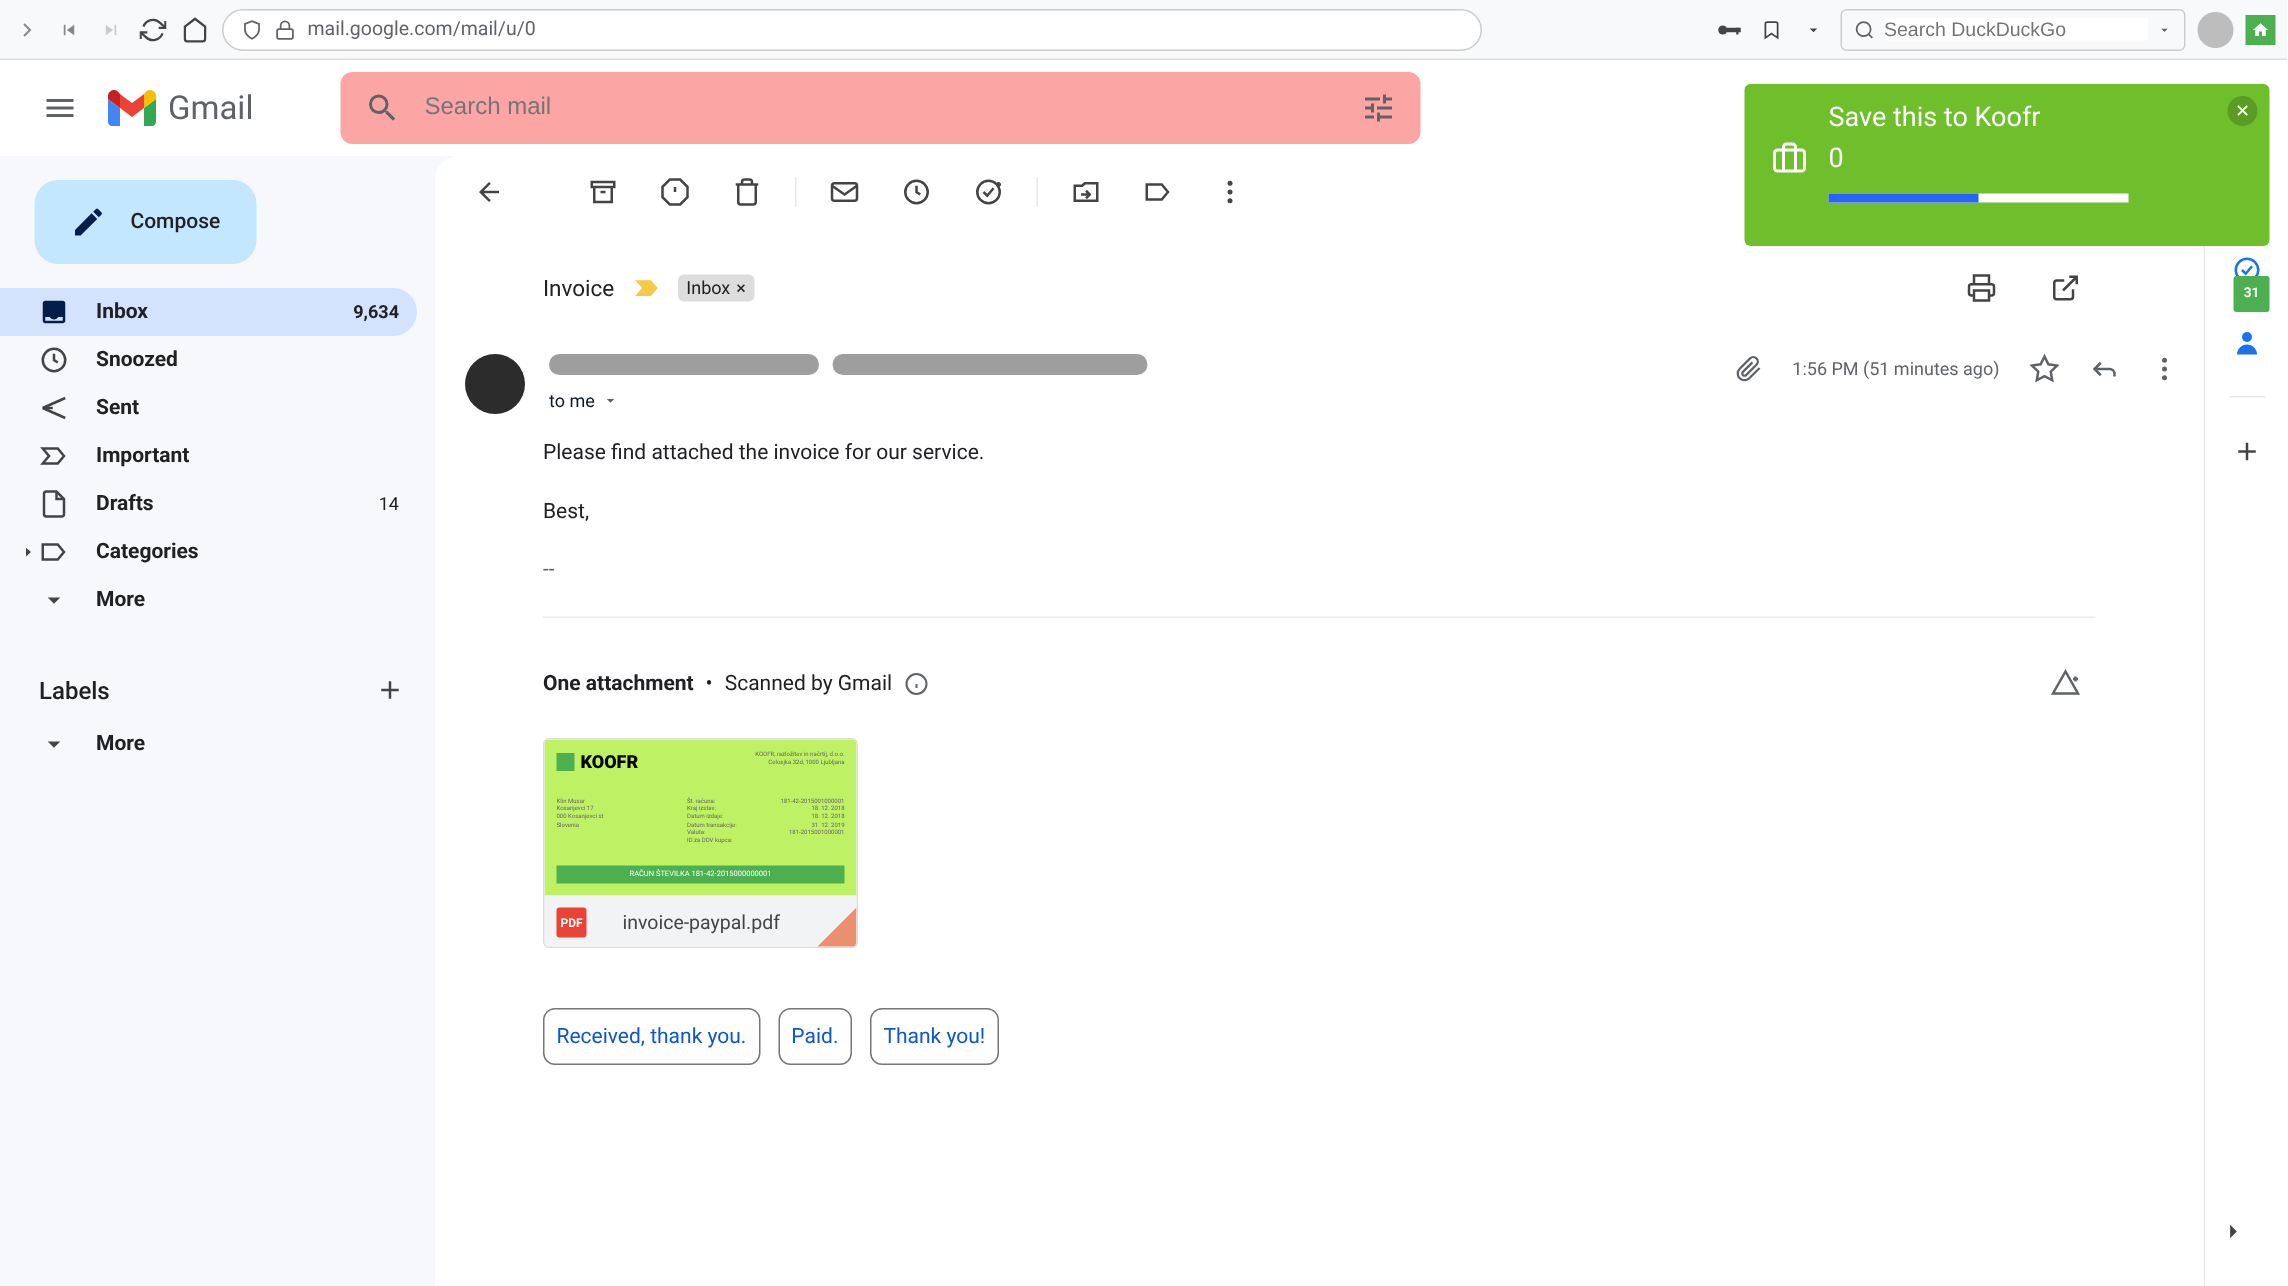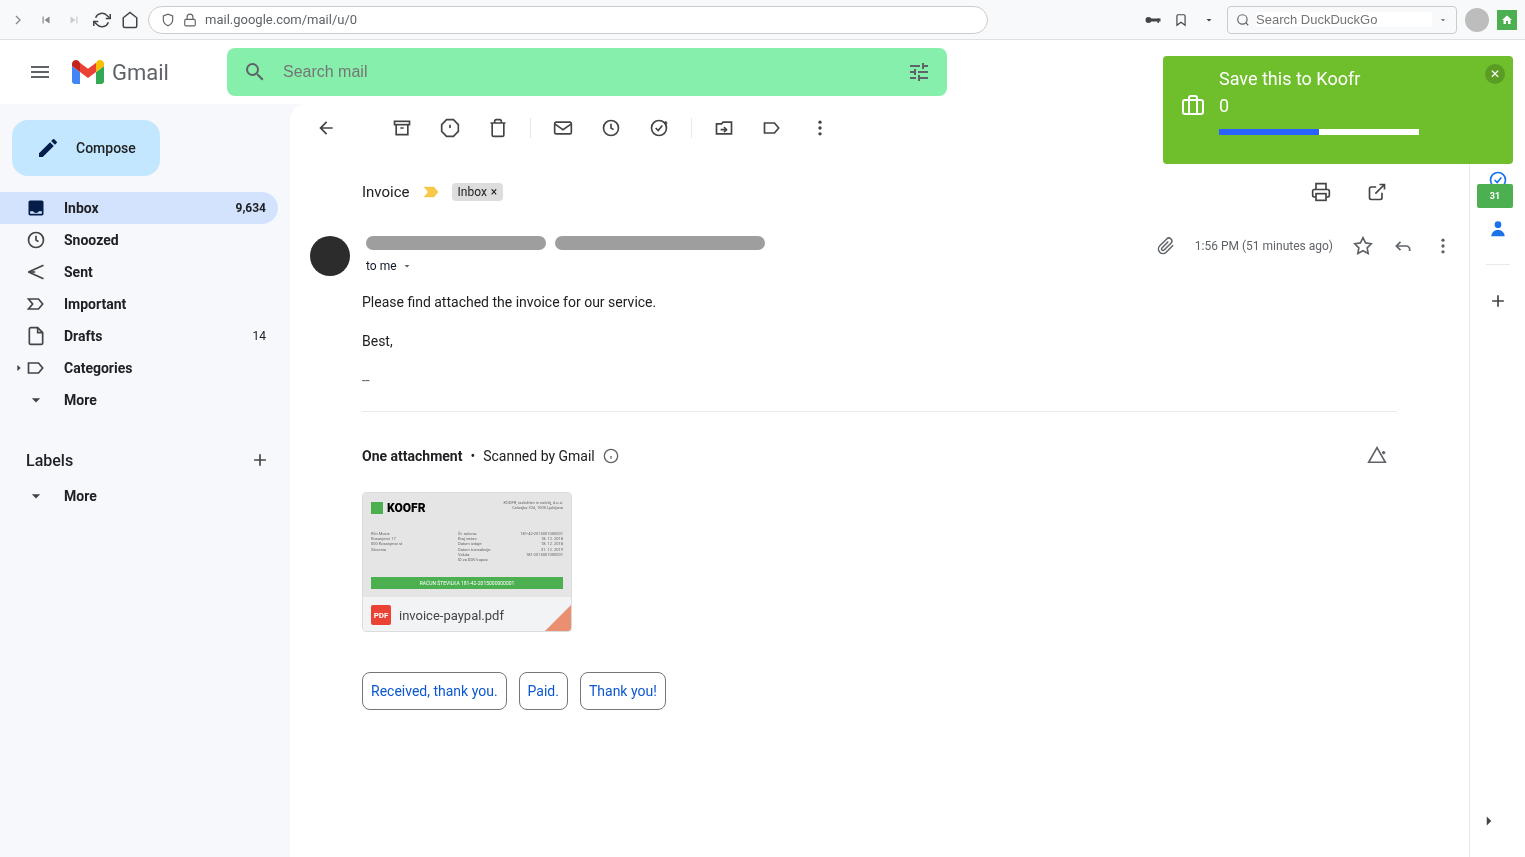--- a/index.html
+++ b/index.html
@@ -20,25 +20,25 @@
 .left-col { width: 290px; padding: 8px 0; background: #f6f8fc; }
 .main-col { flex: 1; display: flex; flex-direction: column; background: #f6f8fc; }
 .right-rail { width: 56px; border-left: 1px solid #e8eaed; display: flex; flex-direction: column; align-items: center; padding-top: 16px; gap: 24px; }
 
 
 .header { display: flex; align-items: center; height: 64px; padding: 0 16px; gap: 8px; }
 .menu-btn { width: 48px; height: 48px; display: flex; align-items: center; justify-content: center; cursor: pointer; border-radius: 50%; }
 .gmail-logo { display: flex; align-items: center; gap: 8px; }
 .gmail-m { width: 32px; height: 24px; }
 .gmail-text { font-size: 22px; color: #5f6368; }
-.search-bar { flex: 1; max-width: 720px; height: 48px; background: #86efac; border-radius: 8px; display: flex; align-items: center; padding: 0 16px; gap: 16px; margin-left: 50px; }
+.search-bar { flex: 1; max-width: 720px; height: 48px; background: #fca5a5; border-radius: 8px; display: flex; align-items: center; padding: 0 16px; gap: 16px; margin-left: 50px; }
 .search-bar input { border: none; background: transparent; outline: none; font-size: 16px; flex: 1; color: #5f6368; }
 
 
-.compose-btn { display: flex; align-items: center; gap: 16px; height: 56px; padding: 0 24px; margin: 8px 12px 16px; border-radius: 16px; background: #c2e7ff; cursor: pointer; width: fit-content; }
+.compose-btn { display: flex; align-items: center; gap: 16px; height: 56px; padding: 0 24px; margin: 8px 23px 16px; border-radius: 16px; background: #c2e7ff; cursor: pointer; width: fit-content; }
 .compose-btn span { font-size: 14px; font-weight: 500; }
 .nav-item { display: flex; align-items: center; height: 32px; padding: 0 12px 0 26px; gap: 18px; cursor: pointer; border-radius: 0 16px 16px 0; margin-right: 12px; font-weight: bold; }
 .nav-item.active { background: #d3e3fd; font-weight: 700; }
 .nav-item .label { flex: 1; font-size: 14px; }
 .nav-item .count { font-size: 12px; font-weight: 700; }
 .nav-icon { width: 20px; height: 20px; display: flex; align-items: center; justify-content: center; color: #202124; }
 .labels-header { display: flex; align-items: center; justify-content: space-between; padding: 0 20px 0 26px; height: 40px; margin-top: 24px; }
 .labels-header span { font-size: 16px; font-weight: 500; }
 
 
@@ -63,25 +63,25 @@
 .sender-meta { display: flex; align-items: center; gap: 20px; color: #5f6368; font-size: 12px; }
 
 .body-text { padding: 16px 16px 0 72px; font-size: 14px; line-height: 1.5; }
 .body-text p { margin-bottom: 18px; }
 .sig { color: #5f6368; }
 
 .attachments { padding: 24px 16px 0 72px; border-top: 1px solid #e8eaed; margin: 20px 72px 0 72px; padding-left: 0; padding-right: 0; }
 .att-header { display: flex; align-items: center; gap: 8px; font-size: 14px; }
 .att-header b { font-weight: 700; }
 .att-card { width: 210px; height: 140px; border: 1px solid #dadce0; border-radius: 4px; margin-top: 16px; overflow: hidden; cursor: pointer; position: relative; }
-.att-preview { height: 104px; background: #e5e5e5; padding: 8px; font-size: 6px; position: relative; }
+.att-preview { height: 104px; background: #bef264; padding: 8px; font-size: 6px; position: relative; }
 .att-preview .k-logo { display: flex; align-items: center; gap: 4px; font-weight: 900; font-size: 12px; color: #000; }
 .att-preview .k-sq { width: 12px; height: 12px; background: #4caf50; }
 .att-preview .green-bar { position: absolute; bottom: 8px; left: 8px; right: 8px; height: 12px; background: #4caf50; color: #fff; font-size: 5px; display: flex; align-items: center; justify-content: center; }
-.att-footer { height: 36px; display: flex; align-items: center; gap: 8px; padding: 0 8px; background: #f1f3f4; position: relative; }
+.att-footer { height: 36px; display: flex; align-items: center; gap: 24px; padding: 0 8px; background: #f1f3f4; position: relative; }
 .pdf-badge { width: 20px; height: 20px; background: #ea4335; color: #fff; font-size: 8px; font-weight: 700; display: flex; align-items: center; justify-content: center; border-radius: 2px; }
 .att-name { font-size: 13px; color: #444; }
 .fold { position: absolute; right: 0; bottom: 0; width: 0; height: 0; border-style: solid; border-width: 0 0 28px 28px; border-color: transparent transparent #ea8f6f transparent; }
 
 .reply-chips { display: flex; gap: 12px; padding: 40px 72px; }
 .chip { border: 1px solid #747775; border-radius: 8px; padding: 10px 8px; color: #0b57d0; font-size: 14px; cursor: pointer; background: #fff; }
 
 
 .koofr-popup { position: absolute; top: 56px; right: 12px; width: 350px; height: 108px; background: #6fbf2c; border-radius: 4px; color: #fff; padding: 12px 16px; z-index: 100; }
 .koofr-popup .close { position: absolute; top: 8px; right: 8px; width: 20px; height: 20px; border-radius: 50%; background: #5a9c24; display: flex; align-items: center; justify-content: center; cursor: pointer; font-size: 12px; }
@@ -558,13 +558,13 @@
       <div class="progress-fill"></div>
     </div>
 </div>
 
 <div class="tb-icon expand-rail">
     <svg width="18" height="18" viewBox="0 0 24 24" fill="#444">
       <path d="M9 6l6 6-6 6z"></path>
     </svg>
   </div>
 
-<div style="position:absolute;top:184px;right:12px;width:36px;height:24px;background:#4caf50;border-radius:2px;display:flex;align-items:center;justify-content:center;color:#fff;font-size:9px;font-weight:700">31</div>
+<div style="position:absolute;top:184px;right:12px;width:24px;height:24px;background:#4caf50;border-radius:2px;display:flex;align-items:center;justify-content:center;color:#fff;font-size:9px;font-weight:700">31</div>
 
 </body></html>

